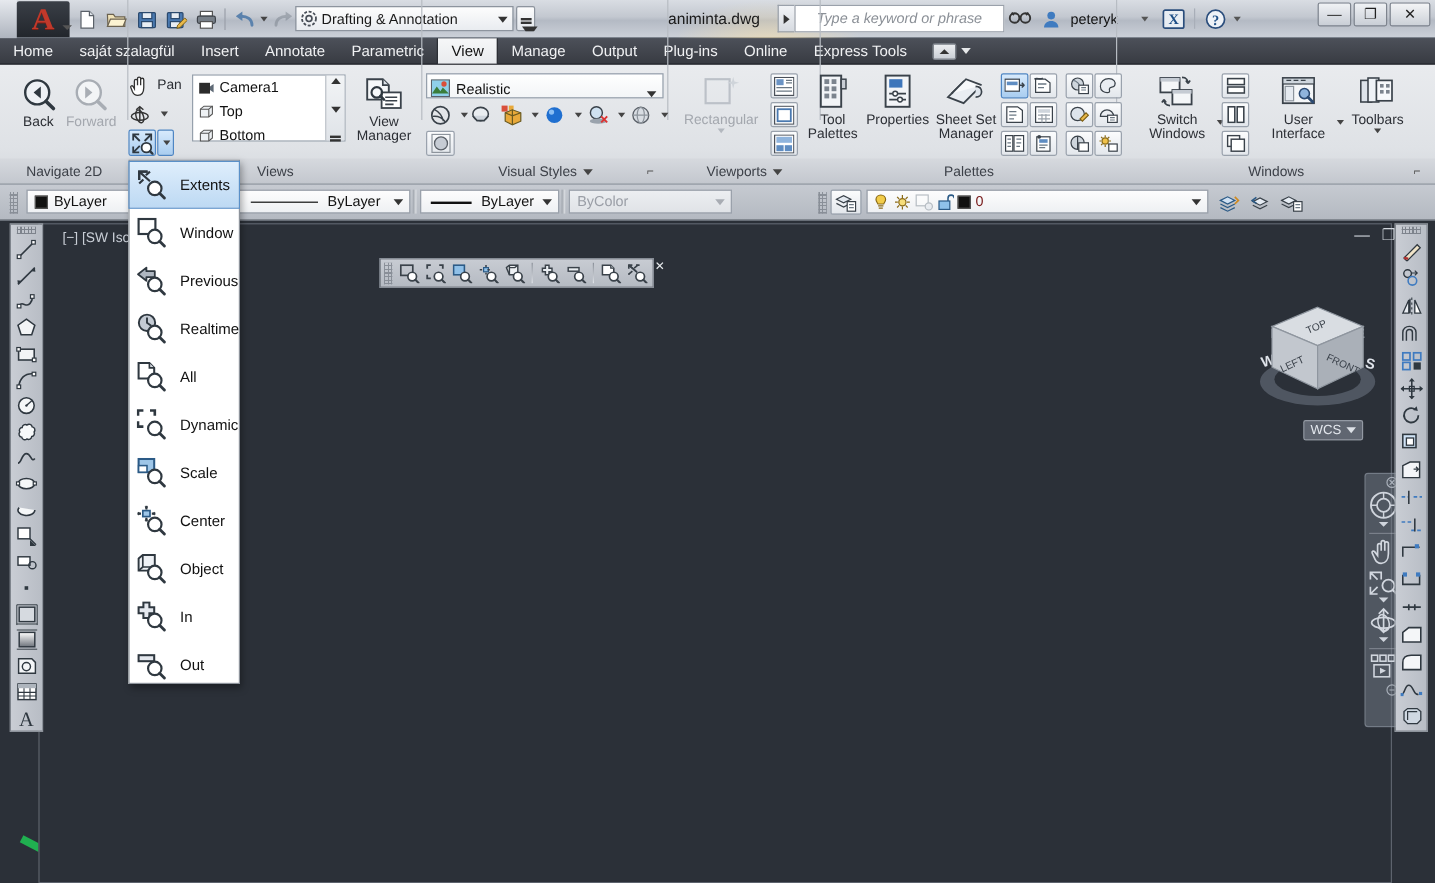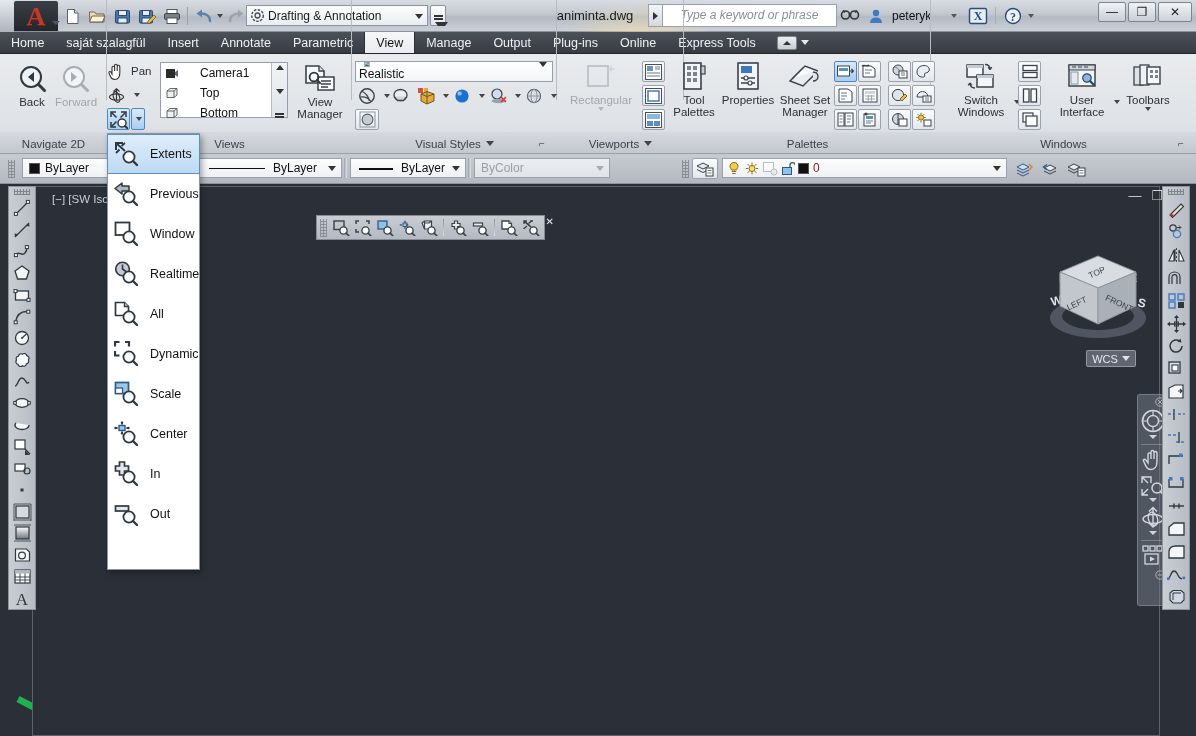--- a/index.html
+++ b/index.html
@@ -110,29 +110,29 @@
   .bigbtn .ic { height:32px; display:flex;align-items:flex-end;justify-content:center; }
   .bigbtn .lb { line-height:12px; margin-top:2px;}
   .bigbtn.dis { color:#a3a7ae; }
 
   .smbtn { position:absolute; display:flex; align-items:center; font-size:11.5px; color:#2c2f35; }
   .iconbox { border:1px solid transparent; border-radius:2px; display:flex;align-items:center;justify-content:center;}
   .iconbox.sel { background:linear-gradient(180deg,#d7eafc,#a9cdf0); border-color:#4e86c4; }
   .iconbox.frame { border-color:#9aa2ad; background:linear-gradient(180deg,#fbfcfd,#e3e7ec); }
 
   .listbox { position:absolute; background:#fff; border:1px solid #96a0ac; }
-  .listrow { height:20px; display:flex; align-items:center; padding-left:4px; font-size:12px; color:#111; gap:21px; }
+  .listrow { height:20px; display:flex; align-items:center; padding-left:4px; font-size:12px; color:#111; gap:4px; }
   .scrollcol { position:absolute; right:0; top:0; width:16px; height:100%;
     background:linear-gradient(180deg,#f2f4f6,#dfe3e8); border-left:1px solid #b6bcc4;
     display:flex; flex-direction:column; justify-content:space-between; align-items:center; padding:2px 0;}
   .sb-arrow { width:0;height:0;border-left:4px solid transparent;border-right:4px solid transparent;}
   .sb-up{border-bottom:5px solid #333;} .sb-dn{border-top:5px solid #333;}
 
   .combo { position:absolute; background:linear-gradient(180deg,#fff,#f3f5f7);
-    border:1px solid #96a0ac; display:flex; align-items:flex-start; font-size:12px; color:#111; padding-left:3px;flex-direction:column; }
+    border:1px solid #96a0ac; display:flex; align-items:flex-end; font-size:12px; color:#111; padding-left:3px; }
   .combo .cb-arrow { position:absolute; right:5px; width:0;height:0;
     border-left:4px solid transparent;border-right:4px solid transparent;border-top:5px solid #333;}
 
   
   .proprow { position:absolute; left:0; top:154px; width:1196px; height:30px;
     background:linear-gradient(180deg,#c6cad1,#b4b9c1); border-bottom:1px solid #8d939b; }
   .grip { width:7px; height:18px; background:
       repeating-linear-gradient(0deg,#7d838c 0 1px,transparent 1px 3px),
       repeating-linear-gradient(90deg,#7d838c 0 1px,transparent 1px 3px);
     opacity:.8; }
@@ -1450,36 +1450,36 @@
             <path d="M2 9V2h7" fill="none" stroke="#2f3840" stroke-width="1.8"></path>
             <circle cx="15" cy="16" r="5.6" fill="#fff" stroke="#2f3840" stroke-width="1.8"></circle>
             <path d="M19 20l4 4" stroke="#2f3840" stroke-width="2.4" stroke-linecap="round"></path>
           </svg>
       </span>
       <span>Extents</span>
     </div>
     <div class="zm-item">
       <span class="zm-ic">
         <svg width="26" height="26" viewBox="0 0 26 26">
+            <rect x="1.5" y="1.5" width="14" height="12.5" fill="#fff" stroke="#2f3840" stroke-width="1.8"></rect>
+            <circle cx="15" cy="16" r="5.6" fill="#fff" stroke="#2f3840" stroke-width="1.8"></circle>
+            <path d="M19 20l4 4" stroke="#2f3840" stroke-width="2.4" stroke-linecap="round"></path>
+          </svg>
+      </span>
+      <span>Window</span>
+    </div>
+    <div class="zm-item">
+      <span class="zm-ic">
+        <svg width="26" height="26" viewBox="0 0 26 26">
             <path d="M1 7.5L8 2v3h7v5H8v3z" fill="#aeb6c0" stroke="#2f3840" stroke-width="1.5" stroke-linejoin="round"></path>
             <circle cx="15" cy="16" r="5.6" fill="#fff" stroke="#2f3840" stroke-width="1.8"></circle>
             <path d="M19 20l4 4" stroke="#2f3840" stroke-width="2.4" stroke-linecap="round"></path>
           </svg>
       </span>
       <span>Previous</span>
-    </div>
-    <div class="zm-item">
-      <span class="zm-ic">
-        <svg width="26" height="26" viewBox="0 0 26 26">
-            <rect x="1.5" y="1.5" width="14" height="12.5" fill="#fff" stroke="#2f3840" stroke-width="1.8"></rect>
-            <circle cx="15" cy="16" r="5.6" fill="#fff" stroke="#2f3840" stroke-width="1.8"></circle>
-            <path d="M19 20l4 4" stroke="#2f3840" stroke-width="2.4" stroke-linecap="round"></path>
-          </svg>
-      </span>
-      <span>Window</span>
     </div>
     <div class="zm-item">
       <span class="zm-ic">
         <svg width="26" height="26" viewBox="0 0 26 26">
             <circle cx="8.5" cy="8" r="6.8" fill="#c3cad3" stroke="#2f3840" stroke-width="1.6"></circle>
             <path d="M8.5 3.5V8l3.5 2.5" fill="none" stroke="#2f3840" stroke-width="1.6"></path>
             <circle cx="15" cy="16" r="5.6" fill="#fff" stroke="#2f3840" stroke-width="1.8"></circle>
             <path d="M19 20l4 4" stroke="#2f3840" stroke-width="2.4" stroke-linecap="round"></path>
           </svg>
       </span>
@@ -1525,20 +1525,31 @@
             <path d="M1 5.5L3.5 7 1 8.5zM15 5.5L12.5 7 15 8.5zM6.5 1L8 3.5 9.5 1zM6.5 13L8 10.5 9.5 13z" fill="#2f3840"></path>
             <circle cx="15" cy="16" r="5.6" fill="#fff" stroke="#2f3840" stroke-width="1.8"></circle>
             <path d="M19 20l4 4" stroke="#2f3840" stroke-width="2.4" stroke-linecap="round"></path>
           </svg>
       </span>
       <span>Center</span>
     </div>
     <div class="zm-item">
       <span class="zm-ic">
         <svg width="26" height="26" viewBox="0 0 26 26">
+            <path d="M1.5 4.5L5 1.5h10v10l-3.5 3h-10z" fill="#eef1f5" stroke="#2f3840" stroke-width="1.6"></path>
+            <path d="M5 1.5v10h10M5 11.5l-3.5 3" fill="none" stroke="#2f3840" stroke-width="1.4"></path>
+            <circle cx="15" cy="16" r="5.6" fill="#fff" stroke="#2f3840" stroke-width="1.8"></circle>
+            <path d="M19 20l4 4" stroke="#2f3840" stroke-width="2.4" stroke-linecap="round"></path>
+          </svg>
+      </span>
+      <span>Object</span>
+    </div>
+    <div class="zm-item">
+      <span class="zm-ic">
+        <svg width="26" height="26" viewBox="0 0 26 26">
             <path d="M5.5 1h5v4h4v5h-4v4h-5v-4h-4V5h4z" fill="#e4e8ee" stroke="#2f3840" stroke-width="1.7"></path>
             <circle cx="15" cy="16" r="5.6" fill="#fff" stroke="#2f3840" stroke-width="1.8"></circle>
             <path d="M19 20l4 4" stroke="#2f3840" stroke-width="2.4" stroke-linecap="round"></path>
           </svg>
       </span>
       <span>In</span>
     </div>
     <div class="zm-item">
       <span class="zm-ic">
         <svg width="26" height="26" viewBox="0 0 26 26">

